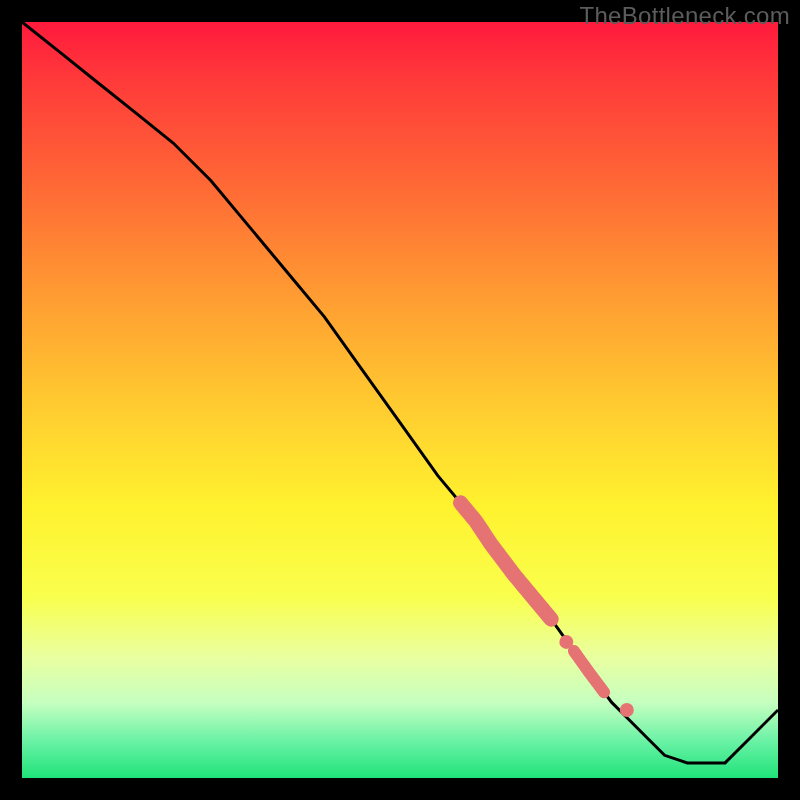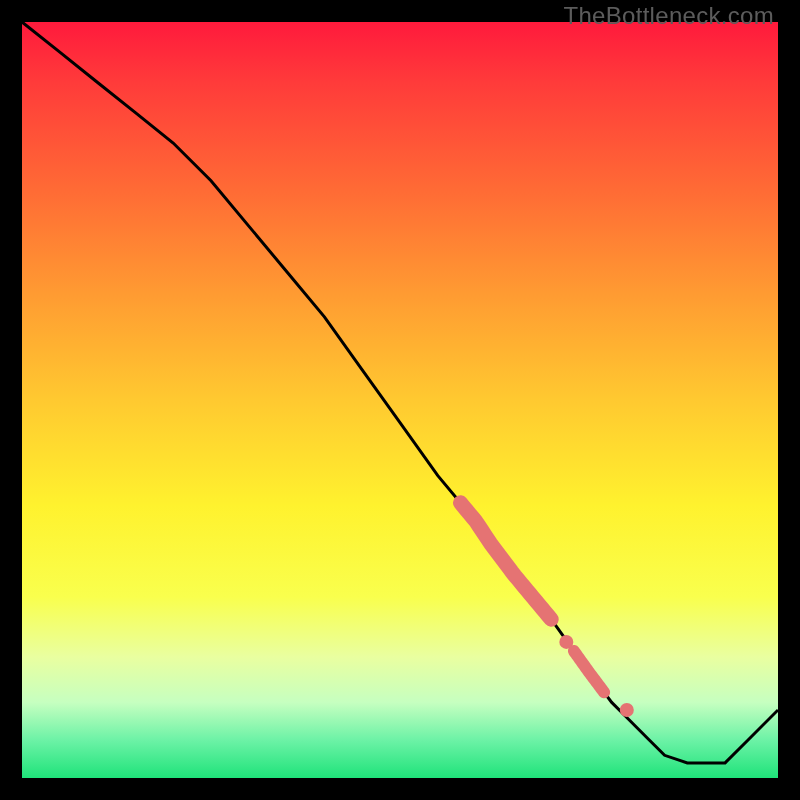--- a/index.html
+++ b/index.html
@@ -32,21 +32,21 @@
       #fff22e 64%,
       #f9ff4d 76%,
       #e9ffa0 84%,
       #c6ffc0 90%,
       #6cf2a6 95%,
       #1fe37a 100%);
   }
   .watermark {
     position: absolute;
     top: 2px;
-    right: 26px;
+    right: 10px;
     font-size: 24px;
     font-weight: 500;
     color: #5c5c5c;
     letter-spacing: 0.3px;
     z-index: 5;
     margin-left: 16px;
   }
   svg.overlay {
     position: absolute;
     left: 22px;

